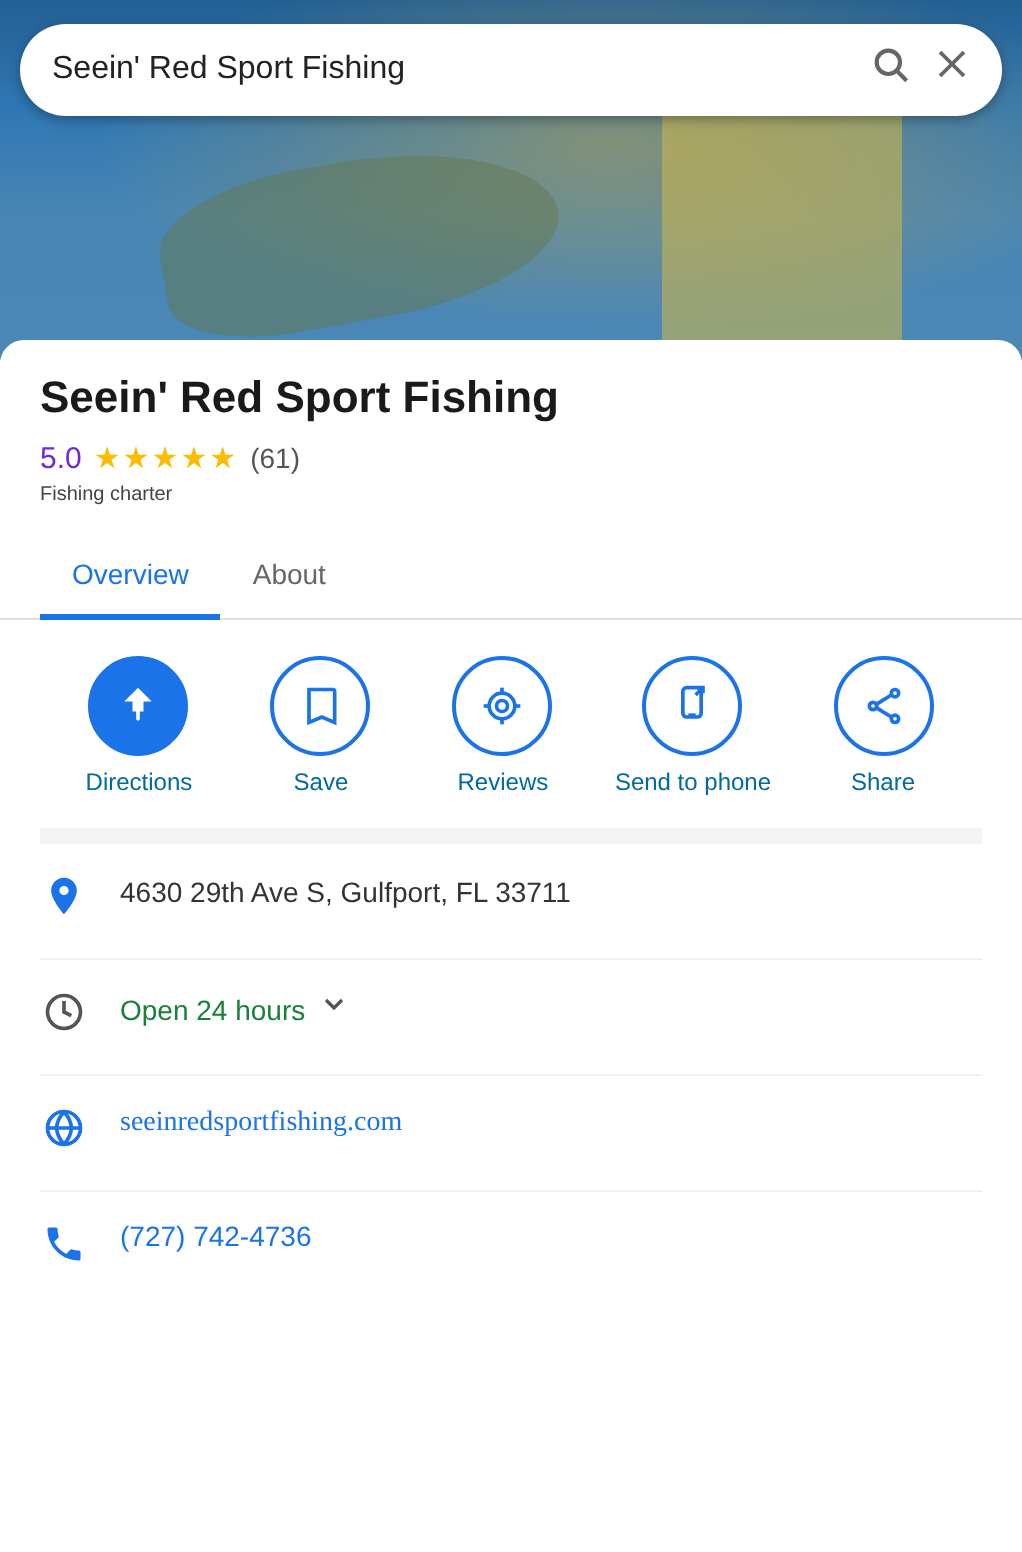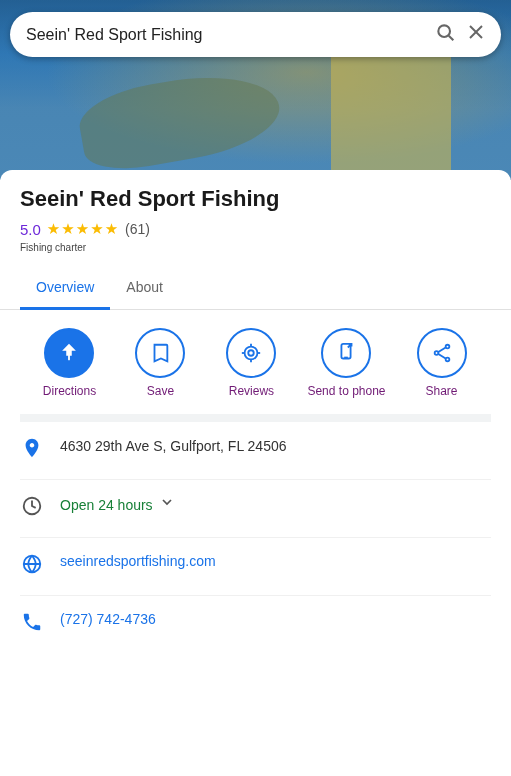--- a/index.html
+++ b/index.html
@@ -167,21 +167,21 @@
       justify-content: center;
       font-size: 22px;
       color: #1a73e8;
     }
     .action-circle.filled {
       background: #1a73e8;
       color: #fff;
     }
     .action-label {
       font-size: 12px;
-      color: #701a75;
+      color: #0369a1;
       text-align: center;
       line-height: 1.3;
     }
 
     
     .info-section {
       padding: 0 20px;
     }
     .info-row {
       display: flex;
@@ -224,20 +224,21 @@
       font-weight: 500;
     }
     .chevron {
       color: #555;
       font-size: 14px;
       cursor: pointer;
     }
     .link-text {
       font-size: 14px;
       color: #1a73e8;
+      font-family: Liberation Serif, serif;
     }
     .phone-text {
       font-size: 14px;
       color: #1a73e8;
     }
 
     
     .icon-pin { color: #1a73e8; }
     .icon-clock { color: #555; }
     .icon-globe { color: #1a73e8; }
@@ -352,21 +353,21 @@
 
 <div class="info-section">
 
   <div class="info-row">
     <div class="info-icon icon-pin">
       <svg width="22" height="22" viewBox="0 0 24 24" fill="#1a73e8">
         <path d="M12 2C8.13 2 5 5.13 5 9c0 5.25 7 13 7 13s7-7.75 7-13c0-3.87-3.13-7-7-7zm0 9.5c-1.38 0-2.5-1.12-2.5-2.5s1.12-2.5 2.5-2.5 2.5 1.12 2.5 2.5-1.12 2.5-2.5 2.5z"></path>
       </svg>
     </div>
     <div class="info-content">
-      <div class="info-text">4630 29th Ave S, Gulfport, FL 24506</div>
+      <div class="info-text">4630 29th Ave S, Gulfport, FL 33711</div>
     </div>
   </div>
 
   <div class="info-row">
     <div class="info-icon icon-clock">
       <svg width="22" height="22" viewBox="0 0 24 24" fill="none" stroke="#555" stroke-width="2">
         <circle cx="12" cy="12" r="9"></circle>
         <polyline points="12,6 12,12 16,14"></polyline>
       </svg>
     </div>

